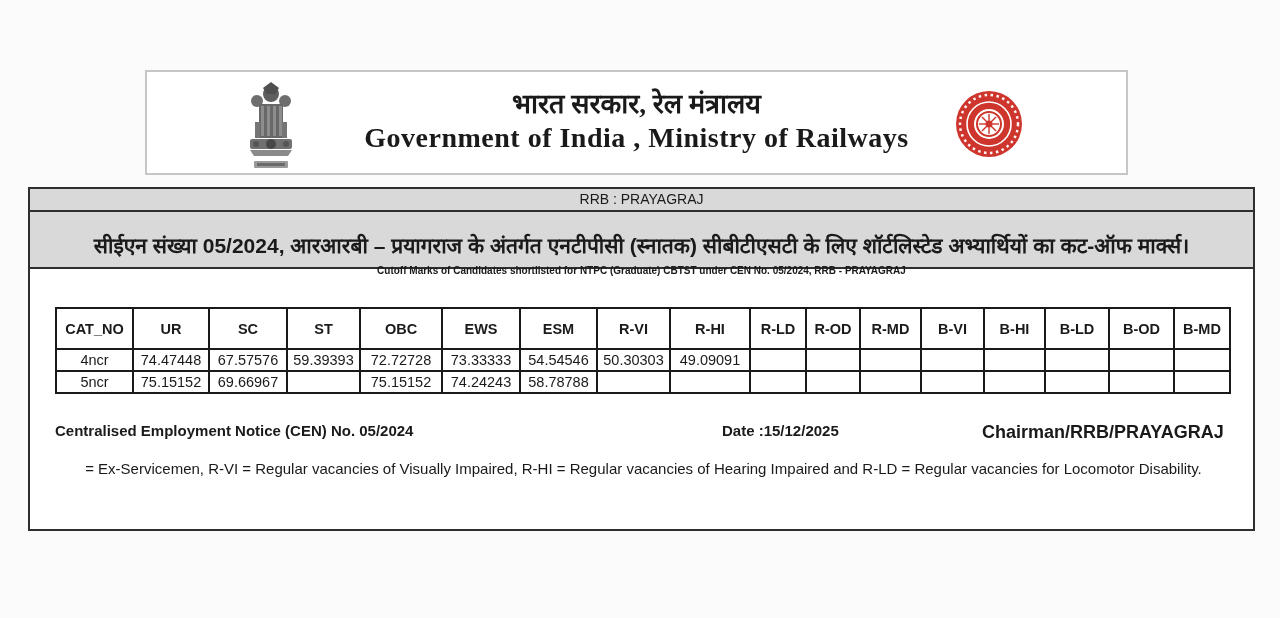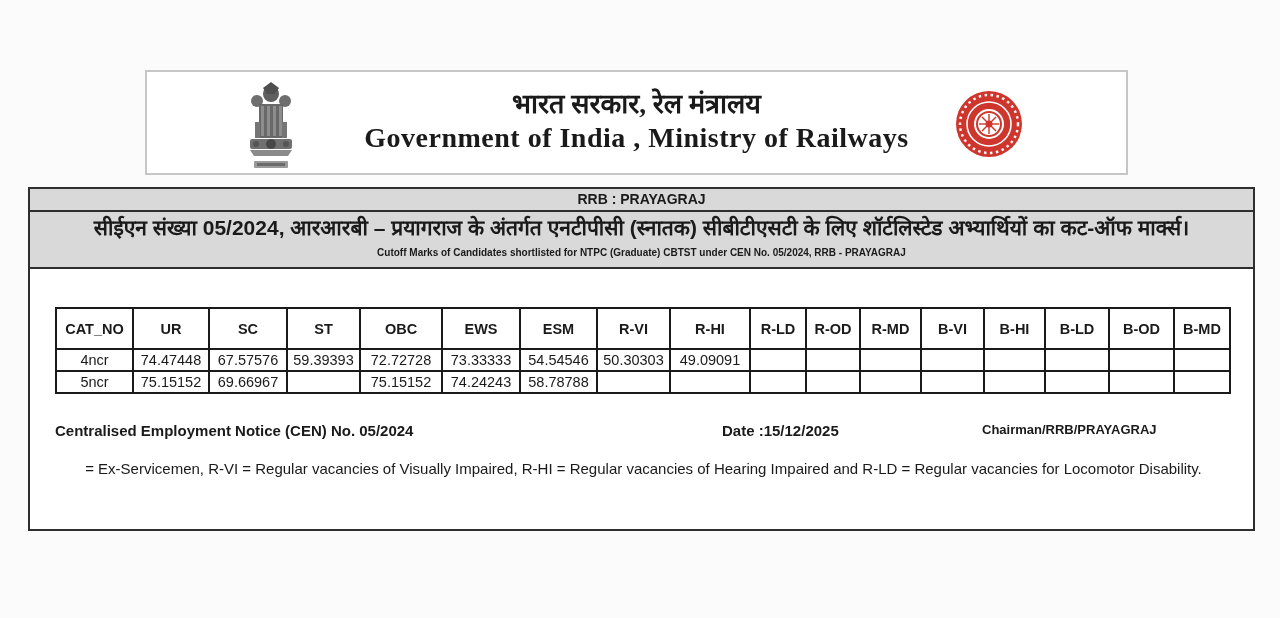--- a/index.html
+++ b/index.html
@@ -43,23 +43,23 @@
     background: #ffffff;
     border: 2px solid #2e2e2e;
   }
   .band {
     background: #d9d9d9;
     border-bottom: 2px solid #2e2e2e;
     text-align: center;
   }
   .band-board {
     height: 23px; line-height: 21px;
-    font-size: 14px; font-weight: bold;
-  }
-  .band-subject { height: 57px; padding-top: 1px; }
+    font-size: 14px; font-weight: normal;
+  }
+  .band-subject { height: 57px; padding-top: 19px; }
   .subject-hindi { font-size: 21px; font-weight: bold; line-height: 29px; }
   .subject-english { font-size: 10px; font-weight: bold; line-height: 21px; }
 
   
   .cutoff-table-wrap { position: absolute; left: 25px; top: 118px; }
   table.cutoff {
     border-collapse: collapse;
     table-layout: fixed;
   }
   table.cutoff th, table.cutoff td {
@@ -70,21 +70,21 @@
     padding: 0 1px;
     overflow: hidden;
     white-space: nowrap;
   }
   table.cutoff th { font-weight: bold; height: 41px; }
 
   
   .cen-line { position: absolute; top: 233px; left: 0; width: 100%; height: 20px; }
   .cen-notice { position: absolute; left: 25px; font-size: 15px; font-weight: bold; }
   .cen-date { position: absolute; left: 692px; font-size: 15px; font-weight: bold; }
-  .cen-signatory { position: absolute; left: 952px; font-size: 13px; font-weight: bold; }
+  .cen-signatory { position: absolute; left: 952px; font-size: 18px; font-weight: bold; }
 
   .abbrev {
     position: absolute; top: 266px; left: 23px; width: 1181px;
     text-align: center; font-size: 15px; line-height: 27px;
   }
 </style>
 </head>
 <body>
 
 <div class="page">

